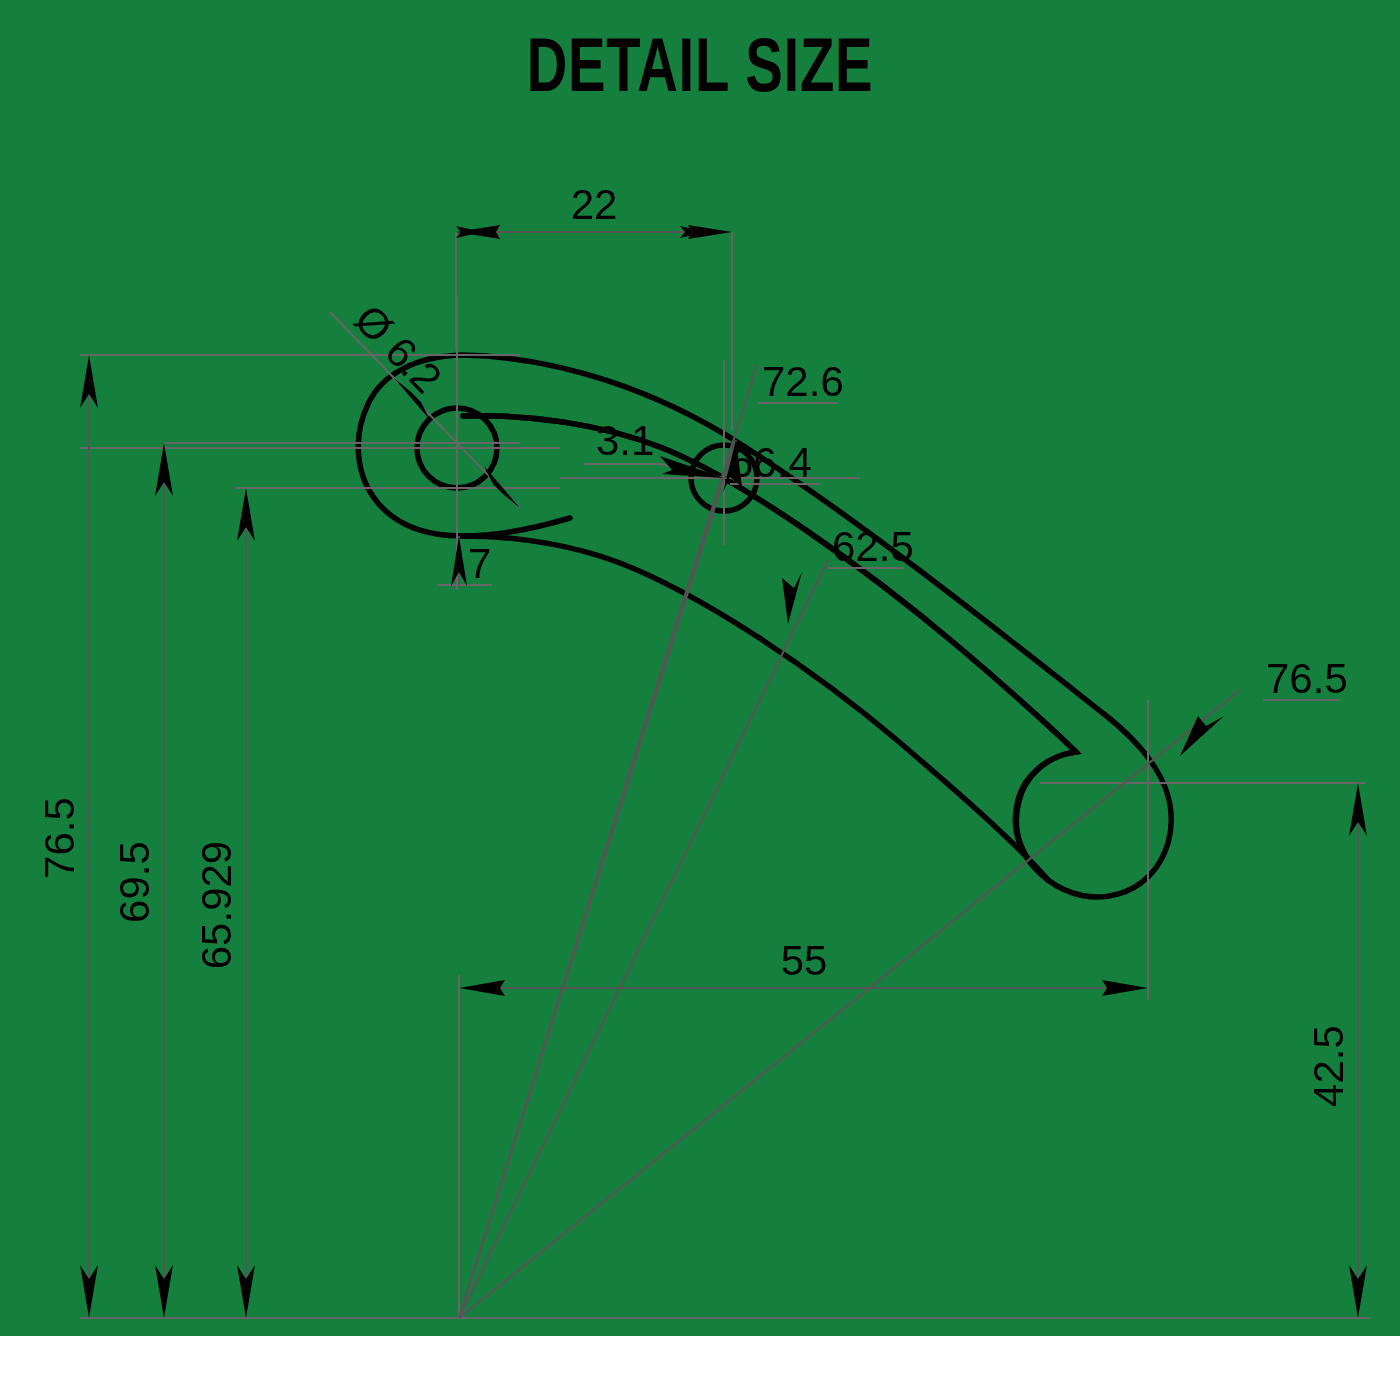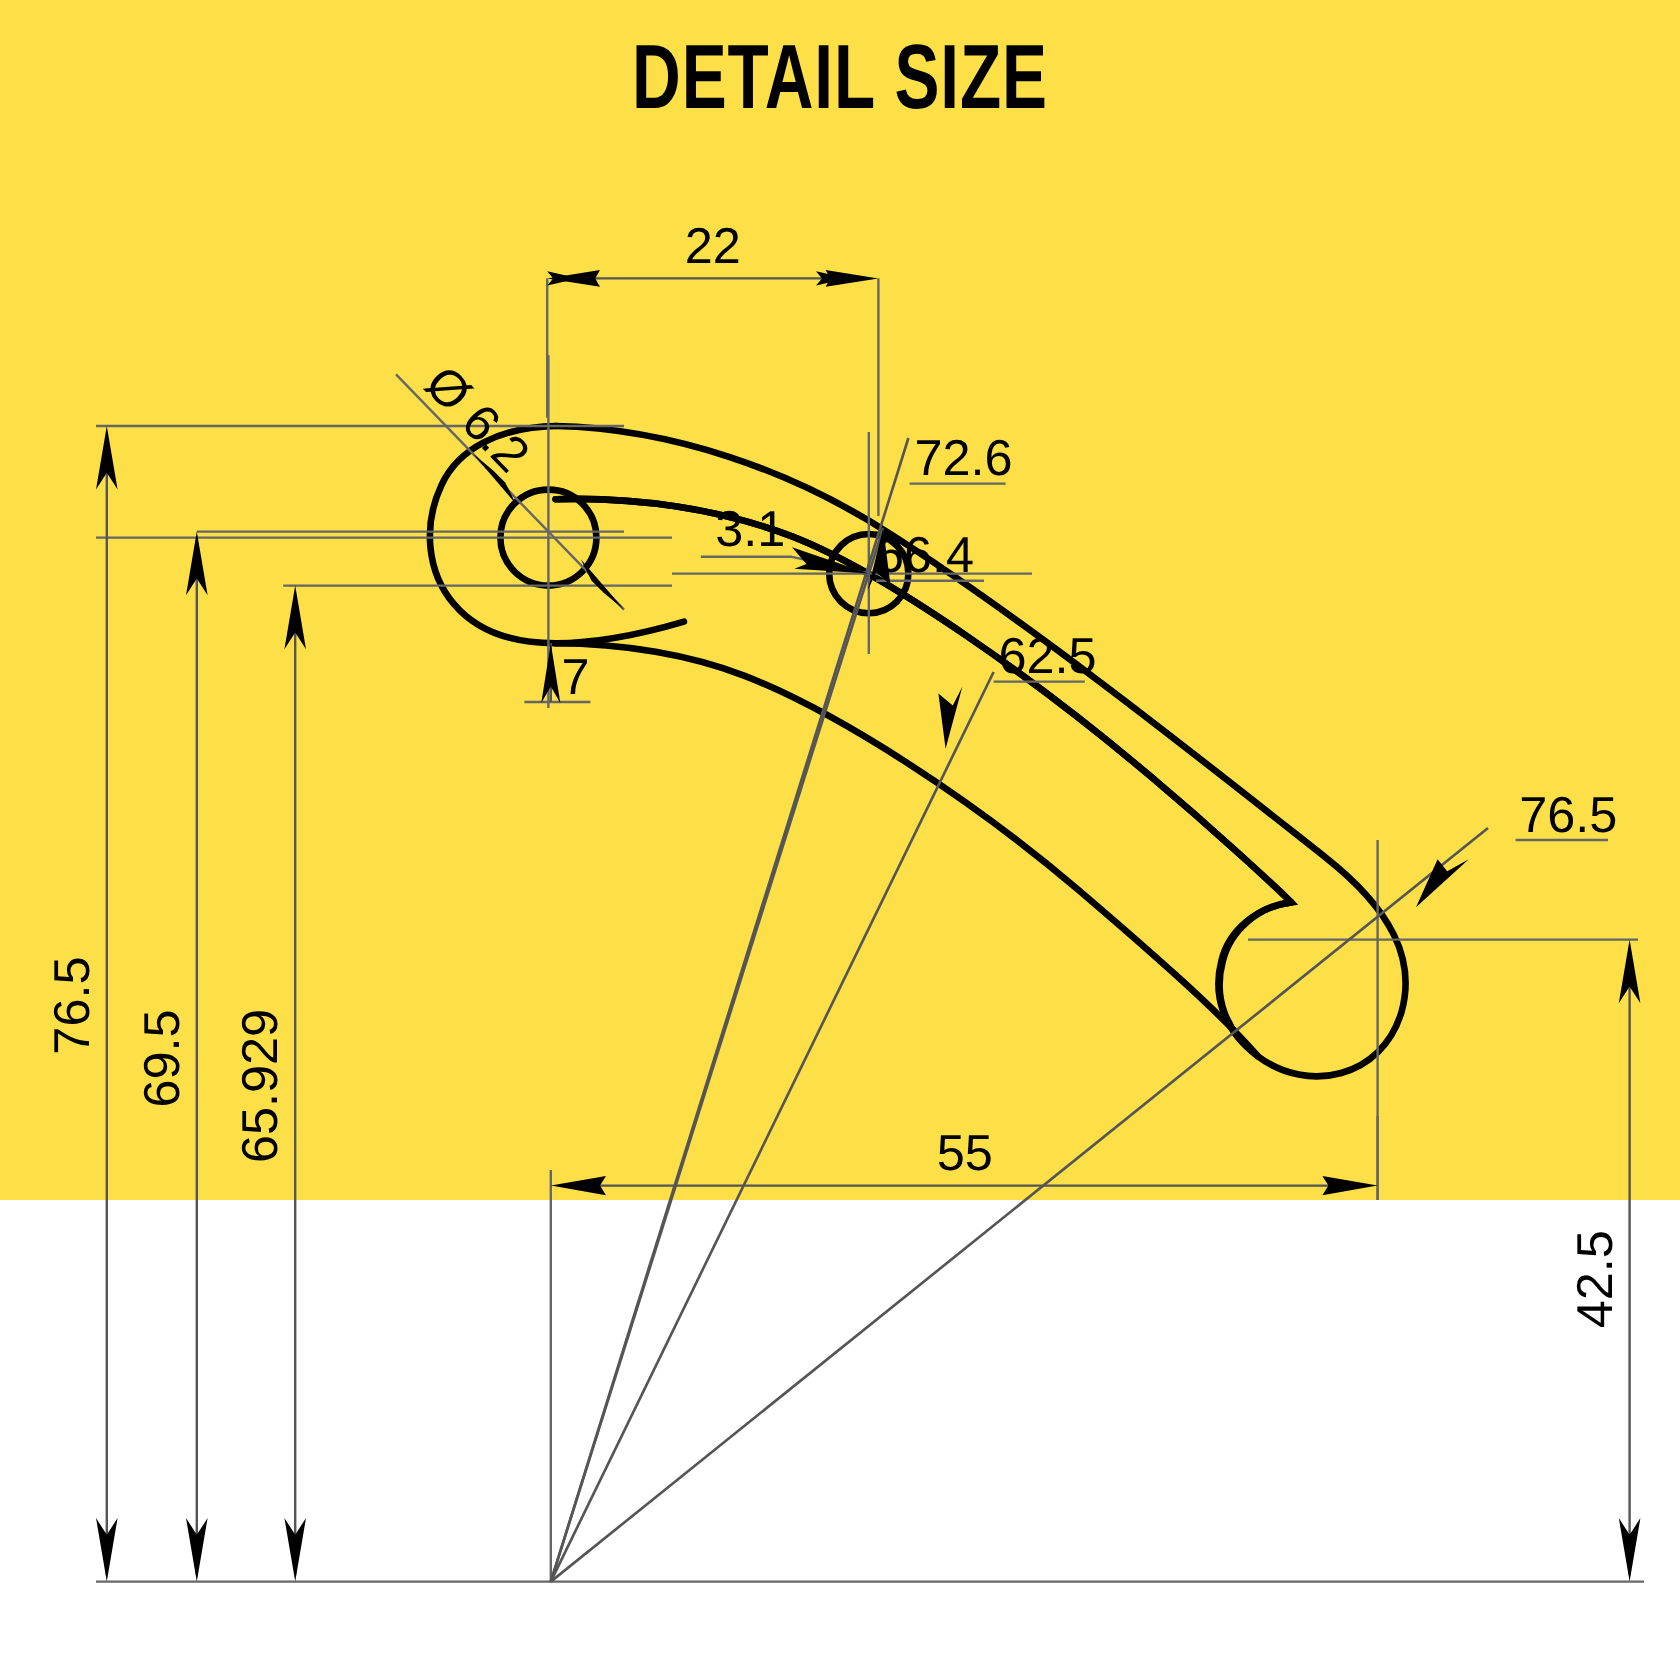--- a/index.html
+++ b/index.html
@@ -9,22 +9,22 @@
   }
   body {
     width: 1400px;
     height: 1400px;
     overflow: hidden;
     font-family: "Liberation Sans", sans-serif;
   }
   #sheet {
     position: relative;
     width: 1400px;
-    height: 1000px;
-    background: #fde047;
+    height: 1336px;
+    background: #15803d;
   }
   #title {
     position: absolute;
     top: 22px;
     left: 0;
     width: 1400px;
     text-align: center;
     font-family: "Liberation Sans", sans-serif;
     font-weight: bold;
     font-size: 76px;

